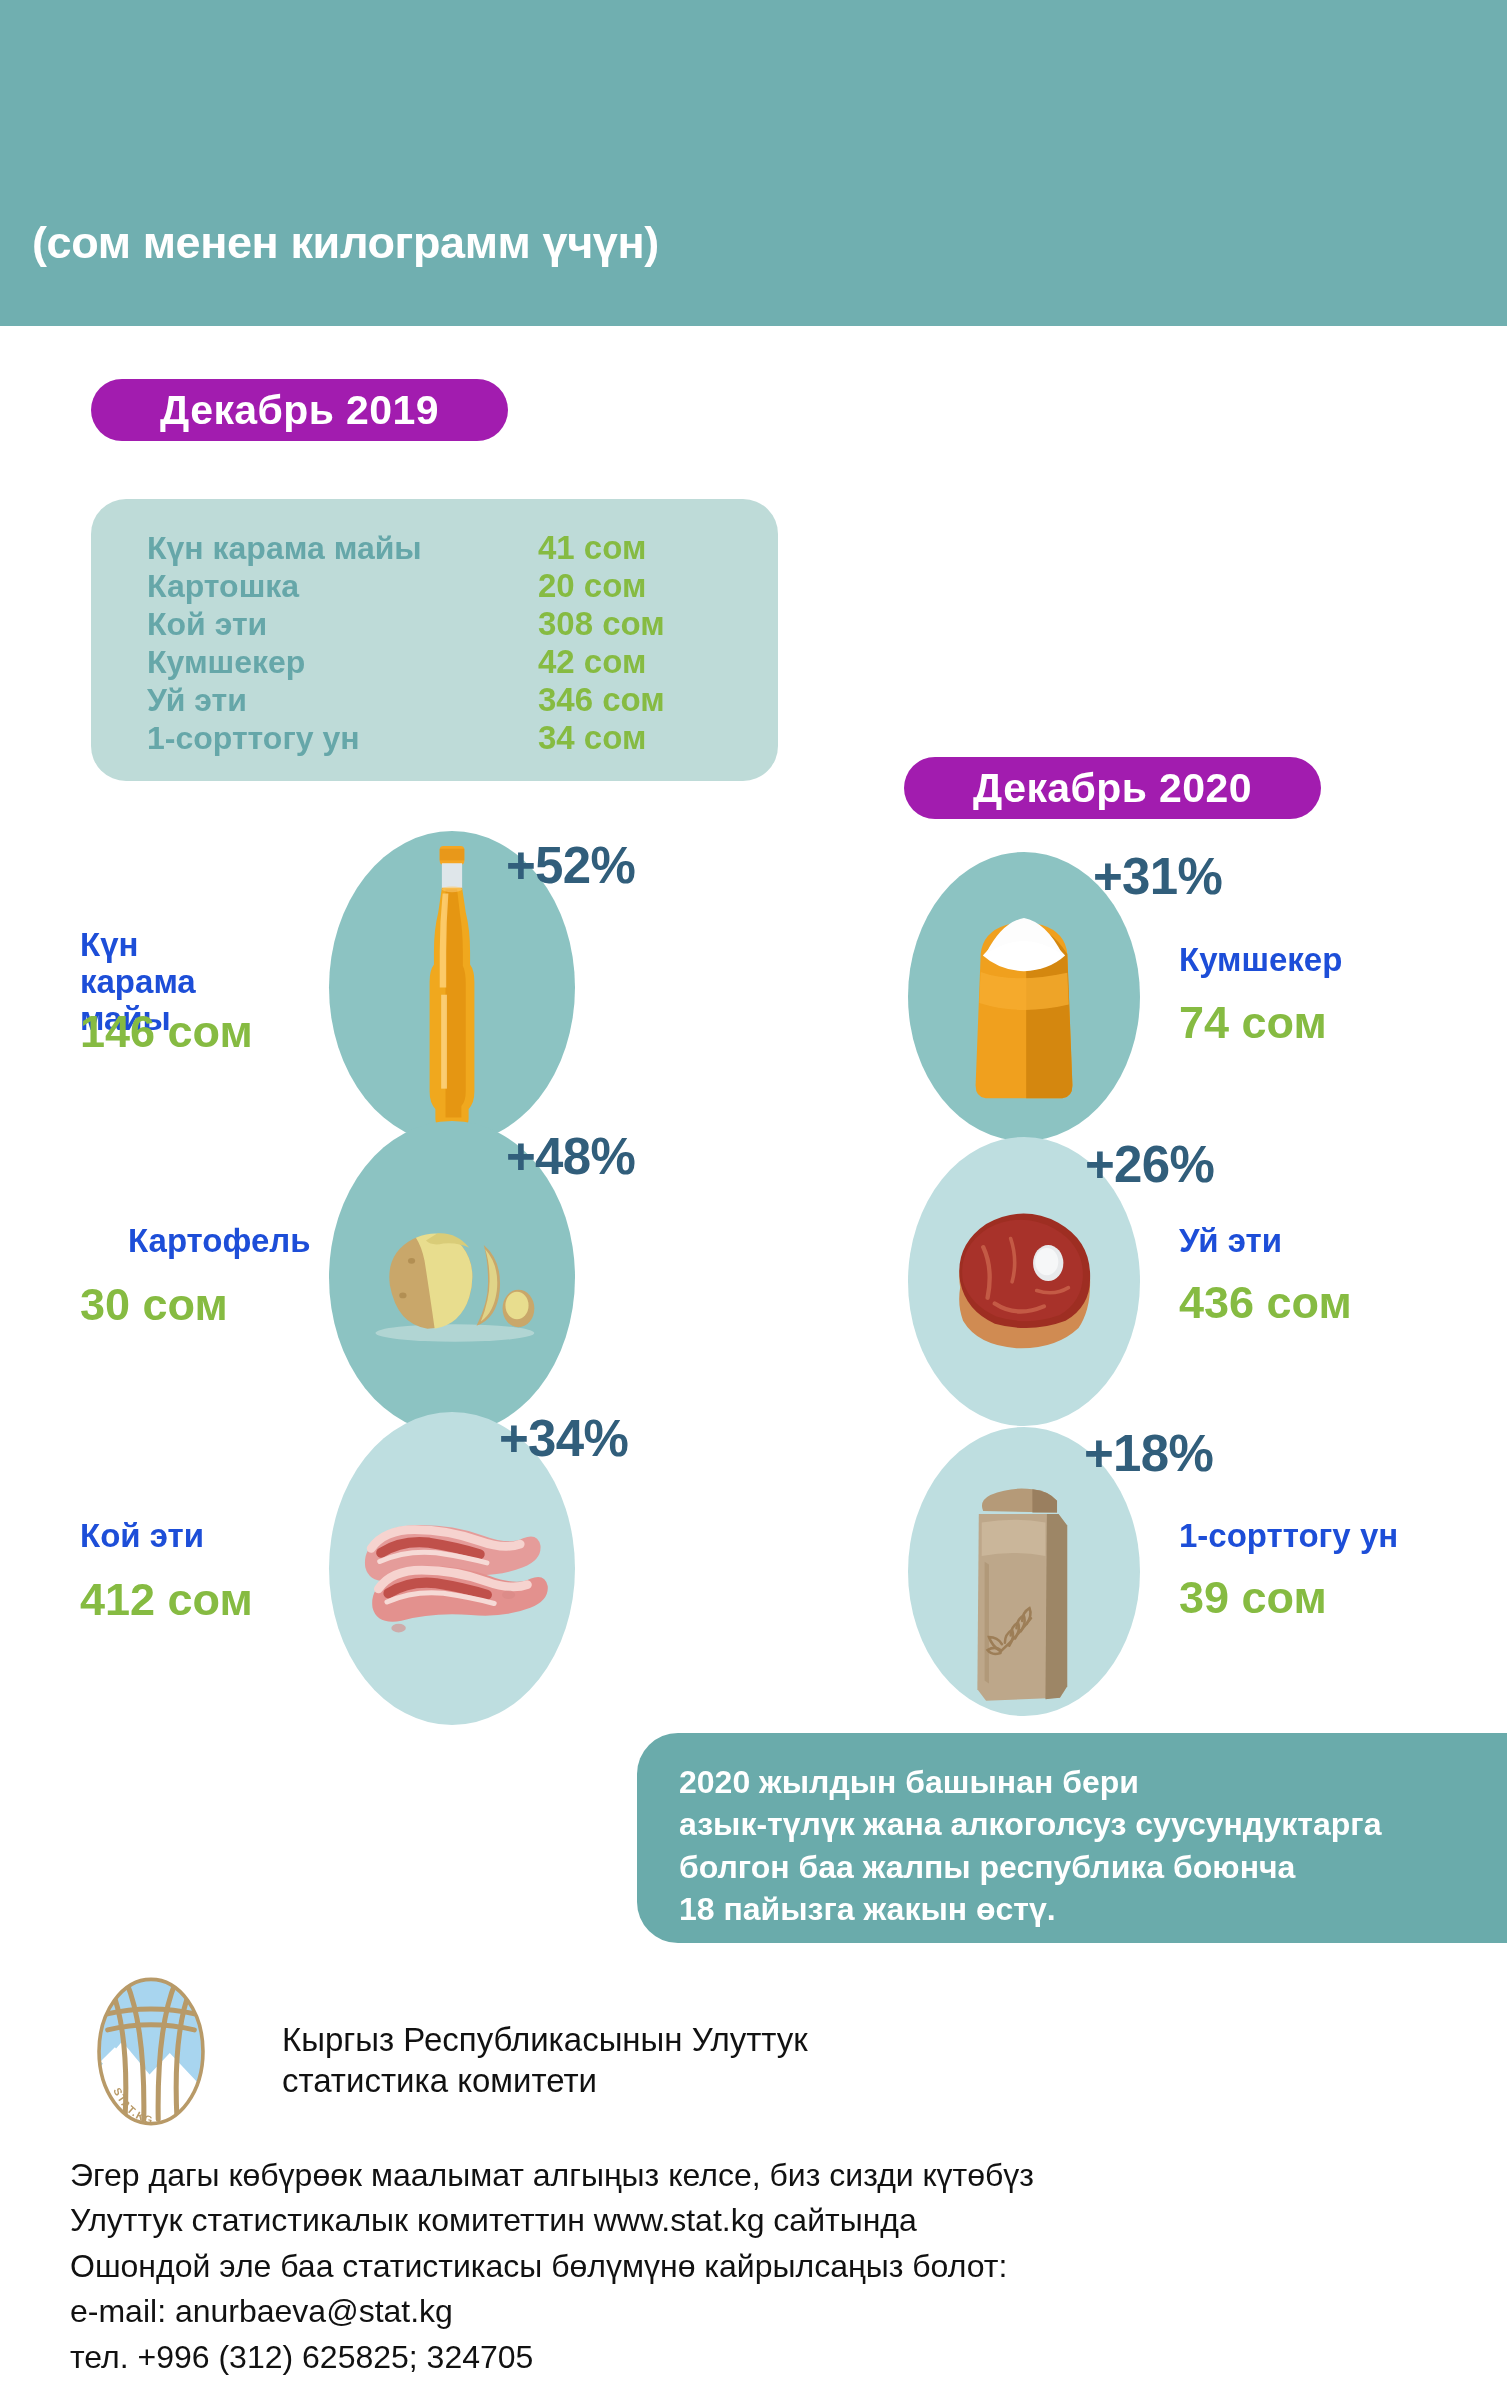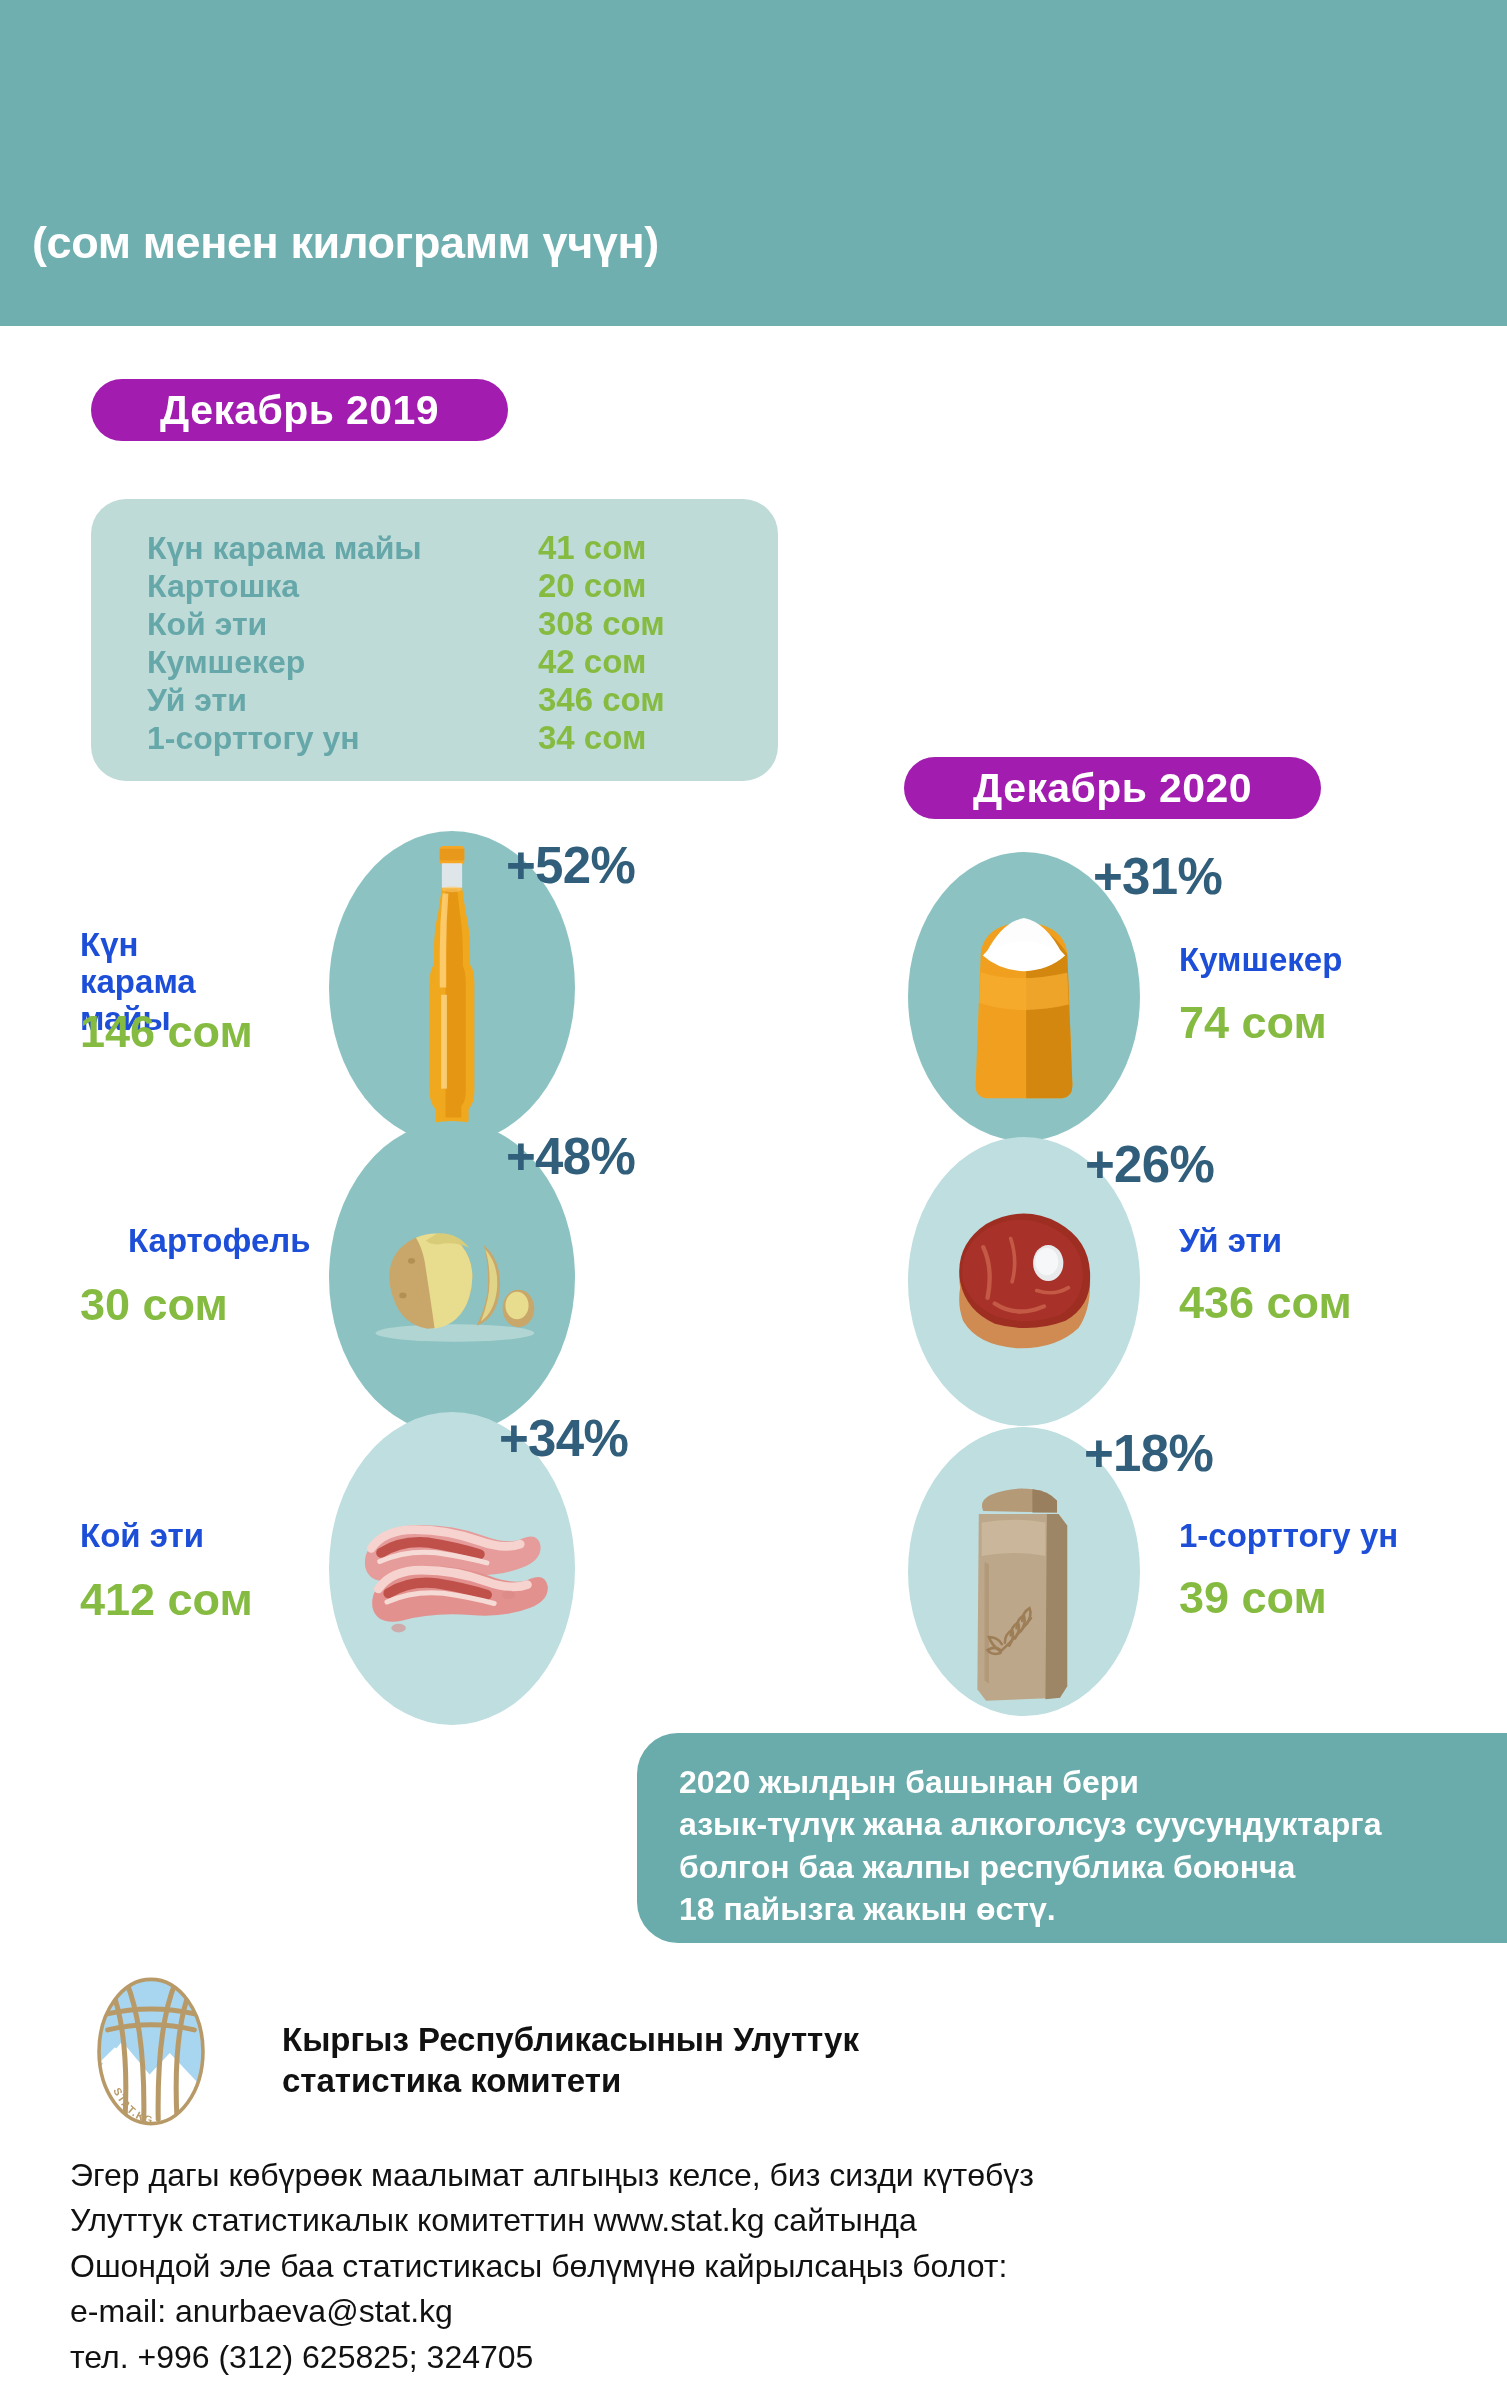--- a/index.html
+++ b/index.html
@@ -146,21 +146,21 @@
   .logo {
     position: absolute;
     left: 93px; top: 1975px;
     width: 116px; height: 153px;
   }
   .org {
     position: absolute;
     left: 282px; top: 2019px;
     color: #111111;
     font-size: 33px;
-    font-weight: bold;
+    font-weight: normal;
     line-height: 1.25;
     white-space: pre-line;
   }
   .contact {
     position: absolute;
     left: 70px; top: 2153px;
     color: #111111;
     font-size: 32px;
     line-height: 1.42;
     white-space: pre-line;

